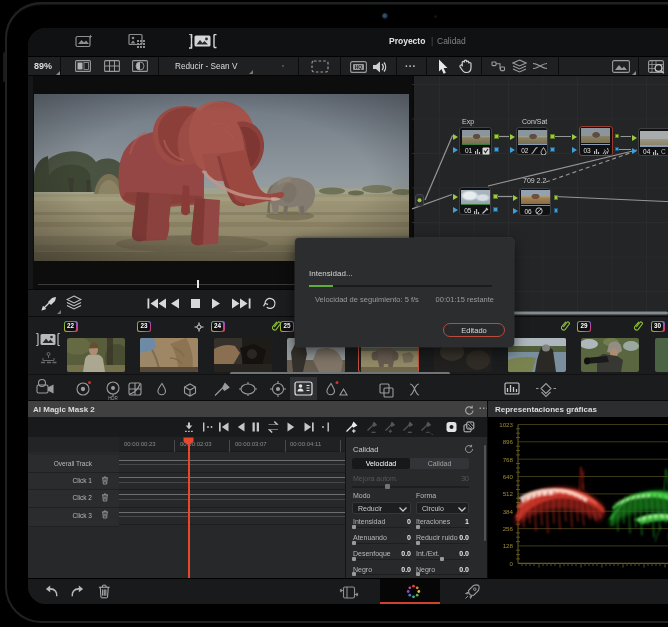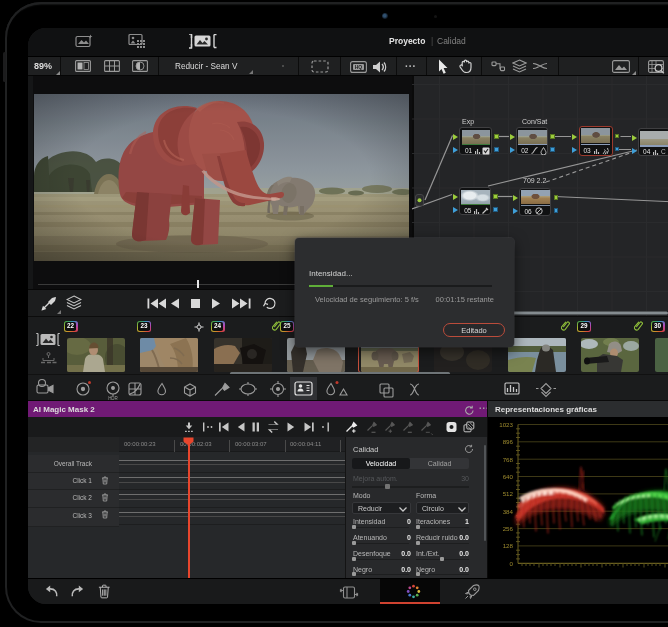--- a/index.html
+++ b/index.html
@@ -572,21 +572,21 @@
           <rect x="477" y="8" width="14" height="11" rx="1"></rect>
           <path d="M479.5 17 v-4 M482.5 17 v-7 M485.5 17 v-5 M488.5 17 v-3" stroke-width="1.3"></path>
         </g>
         <g stroke="#9c9c9c" stroke-width="1.1" fill="none">
           <path d="M513 13.5 l5-5 5 5 -5 5z M510.5 13.5 l-2.5 0 M525.5 13.5 l2.5 0"></path>
           <path d="M513.5 17 l4.5 4.5 4.5-4.5"></path>
         </g>
       </svg>
     </div>
 
-    <div class="abs" style="left:0;top:372px;width:459px;height:17px;background:#701a75;border-top:1px solid #0a0a0a;">
+    <div class="abs" style="left:0;top:372px;width:459px;height:17px;background:#404040;border-top:1px solid #0a0a0a;">
       <div class="txt" style="left:5px;top:4px;font-size:8px;font-weight:bold;color:#dcdcdc;">AI Magic Mask 2</div>
       <svg class="abs" style="left:436px;top:3.5px" width="11" height="11" viewBox="0 0 11 11">
         <path d="M9 5.5 a3.7 3.7 0 1 1 -1.4-2.9 M8.2 0.8 v2.2 h-2.2" stroke="#a8a8a8" stroke-width="1.1" fill="none"></path>
       </svg>
       <div class="txt" style="left:451px;top:0px;font-size:9px;font-weight:bold;color:#a8a8a8;letter-spacing:1px;">...</div>
     </div>
     <div class="abs" style="left:459px;top:372px;width:201px;height:17px;background:#2b2d2f;border-top:1px solid #0a0a0a;border-left:1px solid #0a0a0a;">
       <div class="txt" style="left:7px;top:4px;font-size:8px;font-weight:bold;color:#dedede;">Representaciones gráficas</div>
     </div>
 

